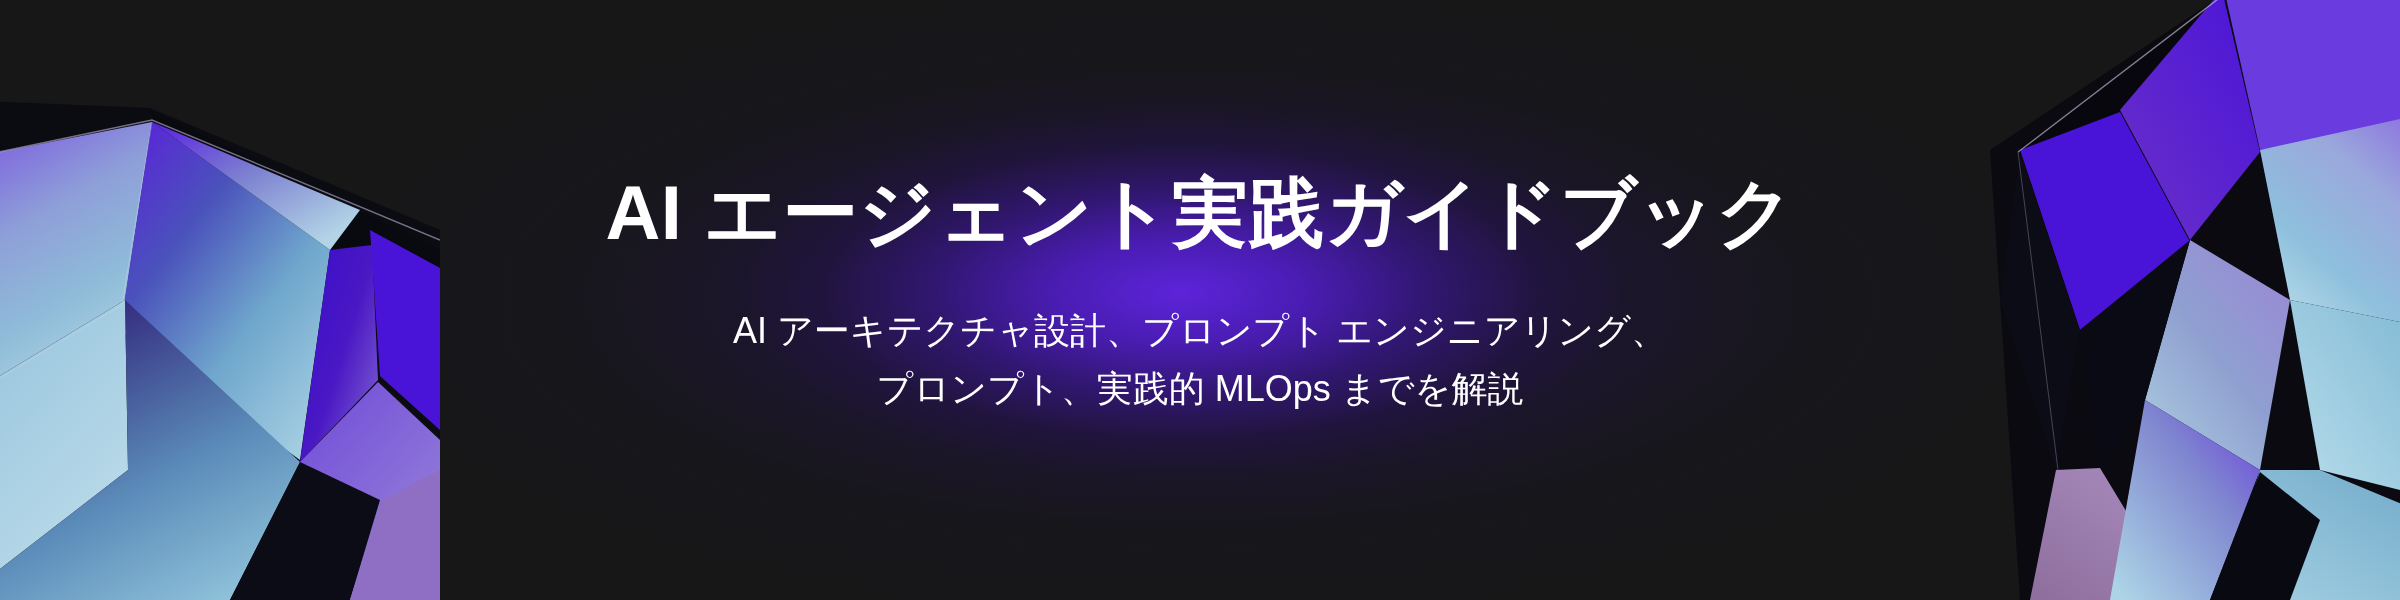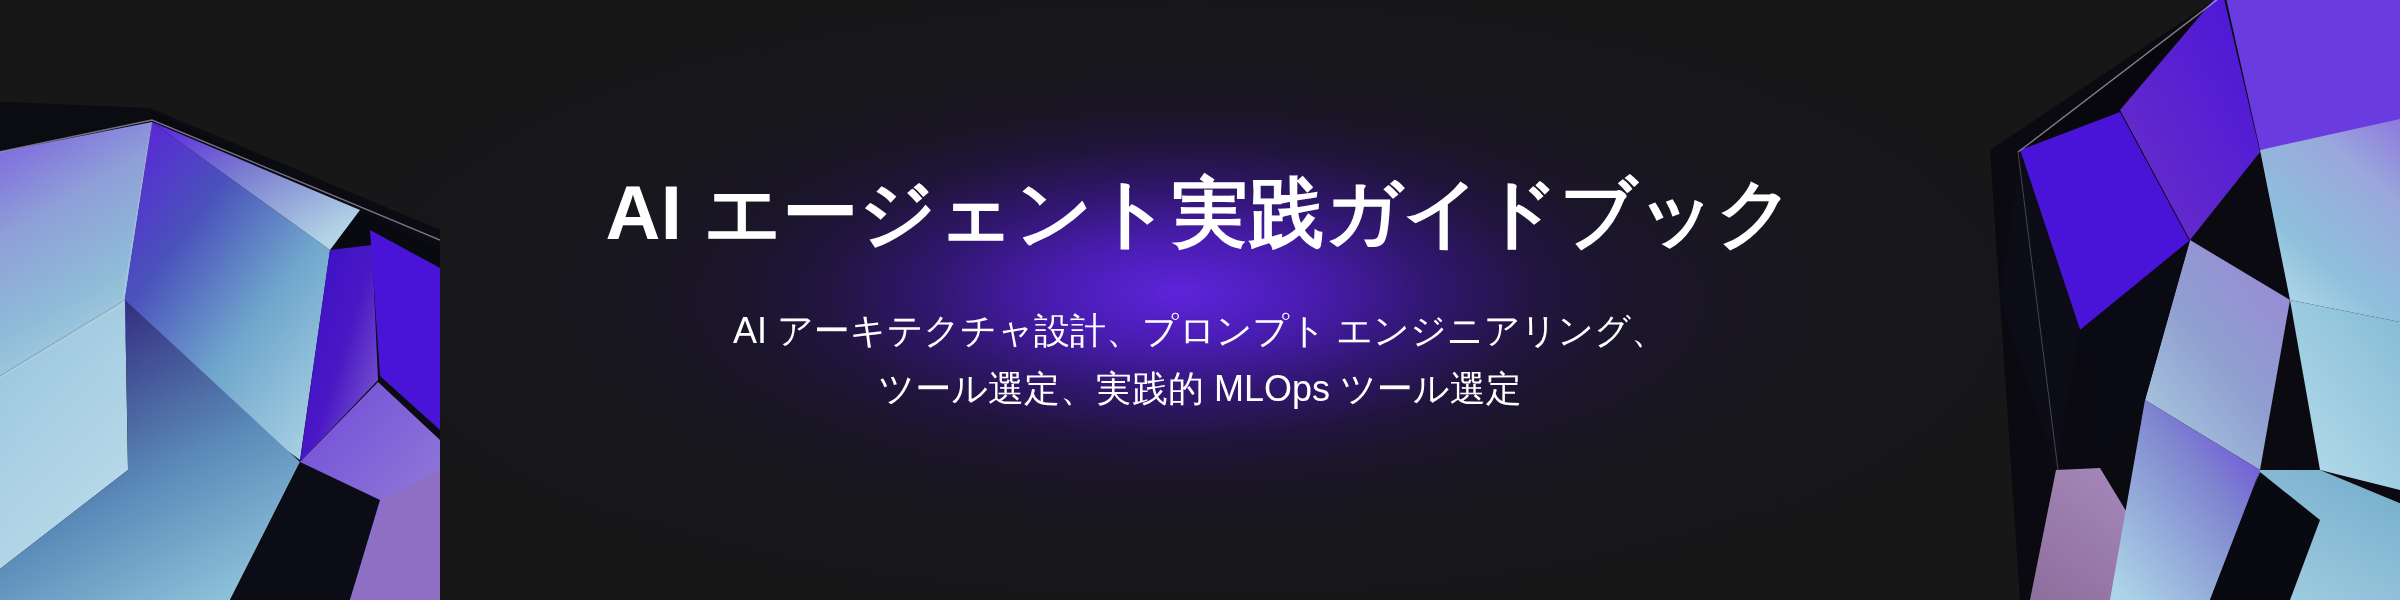--- a/index.html
+++ b/index.html
@@ -219,17 +219,17 @@
       <polyline points="480,-20 262,-4 58,152" fill="none" stroke="#d4cbea" stroke-width="1.4" opacity="0.6"></polyline>
       <polyline points="58,152 98,470" fill="none" stroke="#cfc2e4" stroke-width="1" opacity="0.3"></polyline>
     </svg>
   </div>
 
   <div class="content">
     <h1 class="title">AI エージェント実践ガイドブック</h1>
 
     <p class="subtitle">
       <span class="subtitle-line">AI アーキテクチャ設計、プロンプト エンジニアリング、</span>
-      <span class="subtitle-line">ツール選定、実践的 MLOps ツール選定</span>
+      <span class="subtitle-line">プロンプト、実践的 MLOps までを解説</span>
     </p>
   </div>
 
 </div>
 
 </body></html>

